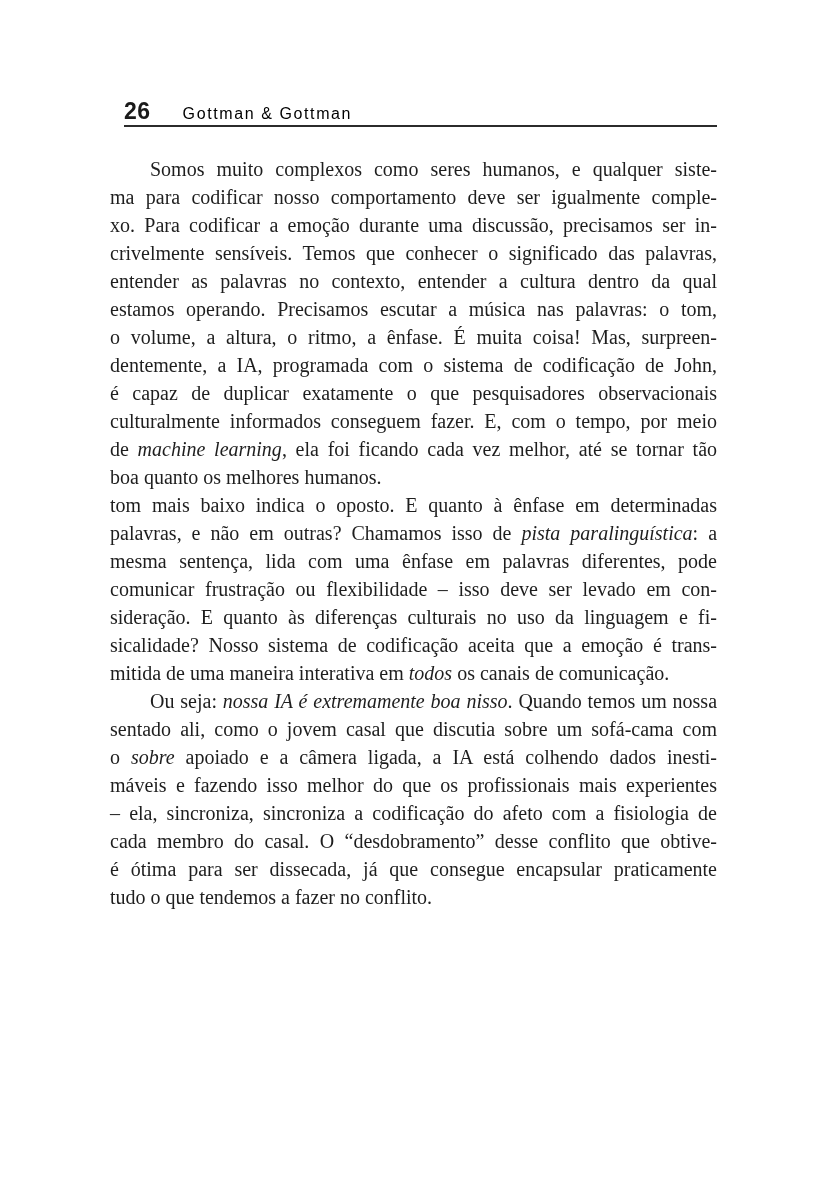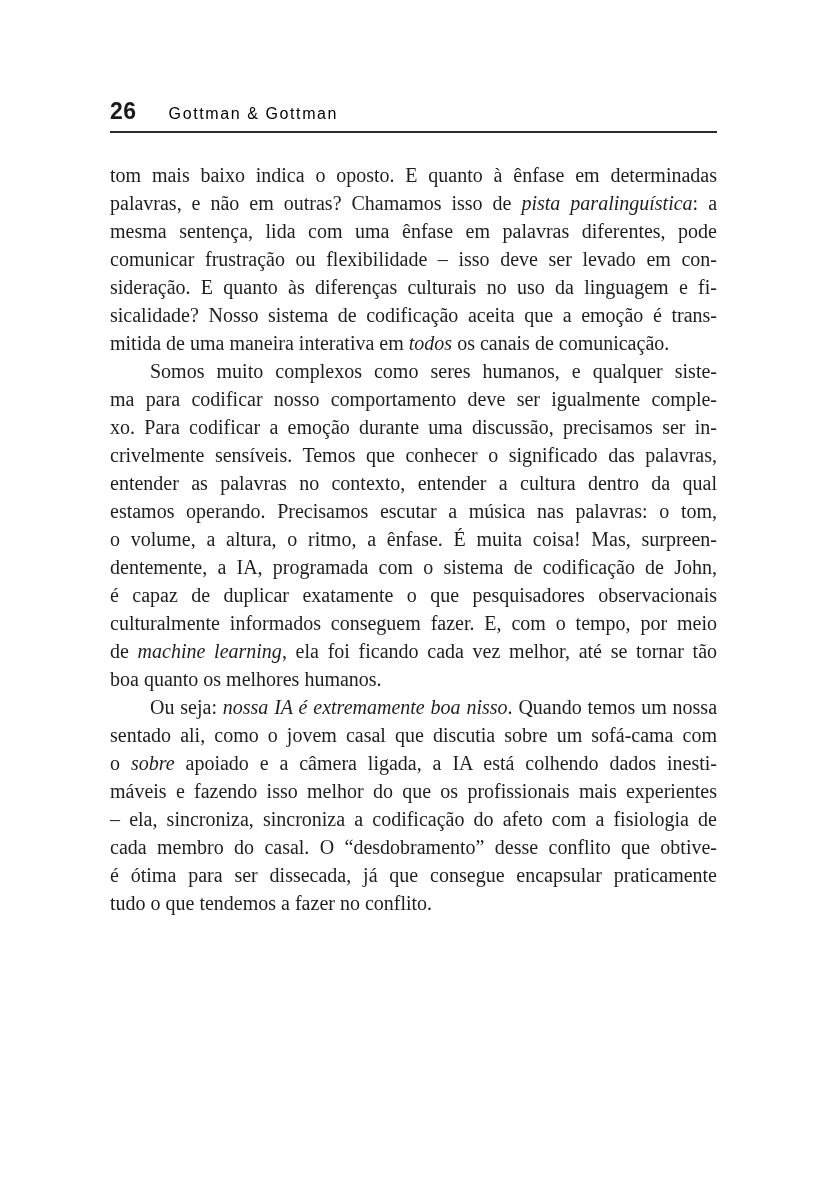--- a/index.html
+++ b/index.html
@@ -19,22 +19,22 @@
     position: absolute;
     left: 110px;
     top: 0;
     width: 607px;
   }
   .page-header {
     margin-top: 98px;
     display: flex;
     align-items: baseline;
     border-bottom: 2px solid #2b2b2b;
-    padding-bottom: 6px;
     font-family: "Liberation Sans", sans-serif;
+    margin-left: 14px;
   }
   .page-number {
     font-size: 23px;
     font-weight: 700;
     letter-spacing: 0.5px;
     color: #1a1a1a;
   }
   .running-head {
     margin-left: 32px;
     font-size: 16px;
@@ -64,41 +64,41 @@
 </head>
 <body>
 
 <div class="page">
   <div class="page-header">
     <span class="page-number">26</span>
     <span class="running-head">Gottman &amp; Gottman</span>
   </div>
   <div class="body-text">
       <div class="para">
-        <div class="line"><span>tom mais baixo indica o oposto. E quanto à ênfase em determinadas</span></div>
-        <div class="line"><span>palavras, e não em outras? Chamamos isso de </span><em>pista paralinguística</em><span>: a</span></div>
-        <div class="line"><span>mesma sentença, lida com uma ênfase em palavras diferentes, pode</span></div>
-        <div class="line"><span>comunicar frustração ou flexibilidade – isso deve ser levado em con-</span></div>
-        <div class="line"><span>sideração. E quanto às diferenças culturais no uso da linguagem e fi-</span></div>
-        <div class="line"><span>sicalidade? Nosso sistema de codificação aceita que a emoção é trans-</span></div>
-        <div class="line last"><span>mitida de uma maneira interativa em </span><em>todos</em><span> os canais de comunicação.</span></div>
-      </div>
-      <div class="para">
         <div class="line indent"><span>Somos muito complexos como seres humanos, e qualquer siste-</span></div>
         <div class="line"><span>ma para codificar nosso comportamento deve ser igualmente comple-</span></div>
         <div class="line"><span>xo. Para codificar a emoção durante uma discussão, precisamos ser in-</span></div>
         <div class="line"><span>crivelmente sensíveis. Temos que conhecer o significado das palavras,</span></div>
         <div class="line"><span>entender as palavras no contexto, entender a cultura dentro da qual</span></div>
         <div class="line"><span>estamos operando. Precisamos escutar a música nas palavras: o tom,</span></div>
         <div class="line"><span>o volume, a altura, o ritmo, a ênfase. É muita coisa! Mas, surpreen-</span></div>
         <div class="line"><span>dentemente, a IA, programada com o sistema de codificação de John,</span></div>
         <div class="line"><span>é capaz de duplicar exatamente o que pesquisadores observacionais</span></div>
         <div class="line"><span>culturalmente informados conseguem fazer. E, com o tempo, por meio</span></div>
         <div class="line"><span>de </span><em>machine learning</em><span>, ela foi ficando cada vez melhor, até se tornar tão</span></div>
         <div class="line last"><span>boa quanto os melhores humanos.</span></div>
+      </div>
+      <div class="para">
+        <div class="line"><span>tom mais baixo indica o oposto. E quanto à ênfase em determinadas</span></div>
+        <div class="line"><span>palavras, e não em outras? Chamamos isso de </span><em>pista paralinguística</em><span>: a</span></div>
+        <div class="line"><span>mesma sentença, lida com uma ênfase em palavras diferentes, pode</span></div>
+        <div class="line"><span>comunicar frustração ou flexibilidade – isso deve ser levado em con-</span></div>
+        <div class="line"><span>sideração. E quanto às diferenças culturais no uso da linguagem e fi-</span></div>
+        <div class="line"><span>sicalidade? Nosso sistema de codificação aceita que a emoção é trans-</span></div>
+        <div class="line last"><span>mitida de uma maneira interativa em </span><em>todos</em><span> os canais de comunicação.</span></div>
       </div>
       <div class="para">
         <div class="line indent"><span>Ou seja: </span><em>nossa IA é extremamente boa nisso</em><span>. Quando temos um nossa</span></div>
         <div class="line"><span>sentado ali, como o jovem casal que discutia sobre um sofá-cama com</span></div>
         <div class="line"><span>o </span><em>sobre</em><span> apoiado e a câmera ligada, a IA está colhendo dados inesti-</span></div>
         <div class="line"><span>máveis e fazendo isso melhor do que os profissionais mais experientes</span></div>
         <div class="line"><span>– ela, sincroniza, sincroniza a codificação do afeto com a fisiologia de</span></div>
         <div class="line"><span>cada membro do casal. O “desdobramento” desse conflito que obtive-</span></div>
         <div class="line"><span>é ótima para ser dissecada, já que consegue encapsular praticamente</span></div>
         <div class="line last"><span>tudo o que tendemos a fazer no conflito.</span></div>

